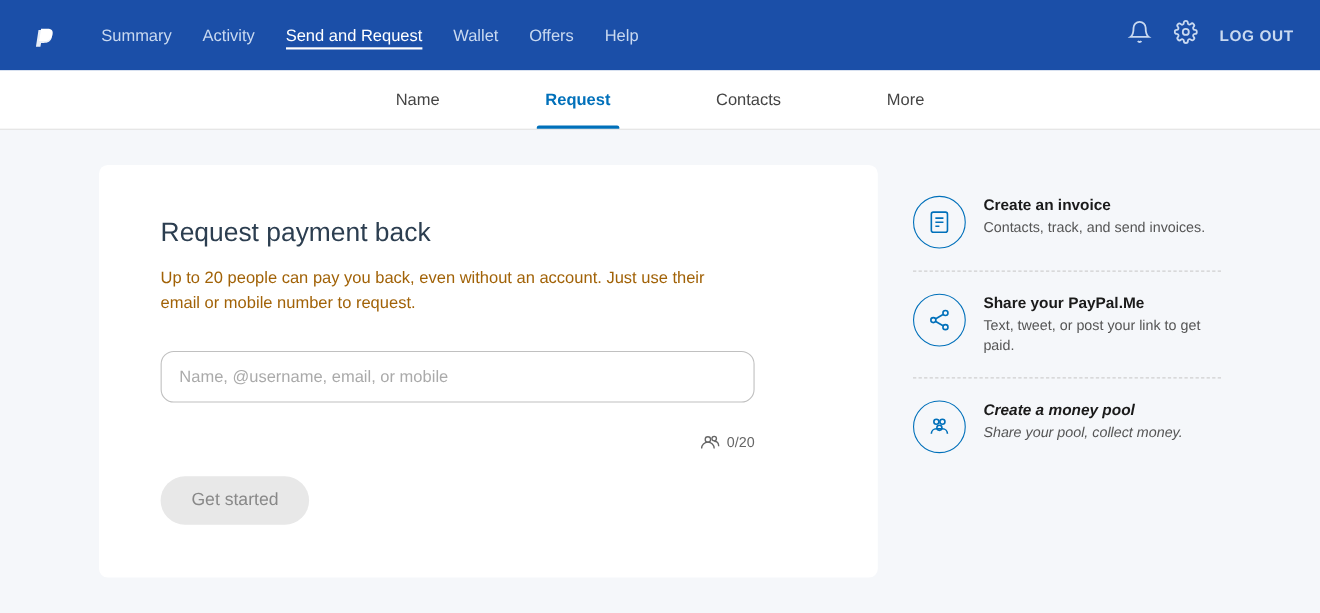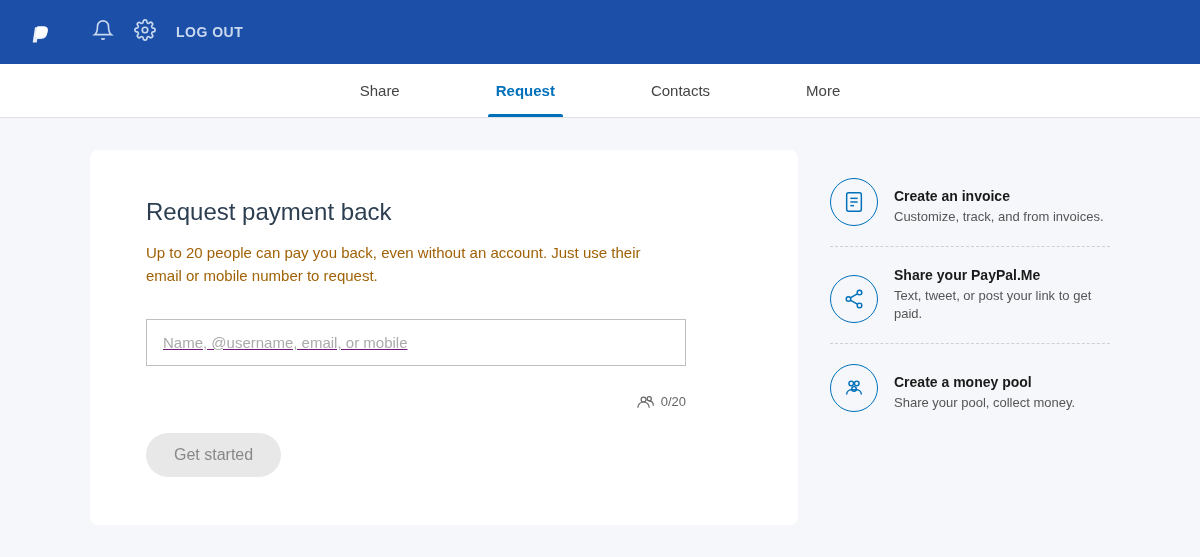--- a/index.html
+++ b/index.html
@@ -126,25 +126,24 @@
     }
     .input-wrapper {
       position: relative;
       margin-bottom: 12px;
     }
     .recipient-input {
       width: 100%;
       padding: 14px 16px;
       font-size: 15px;
       border: 1px solid #c0c0c0;
-      border-radius: 0;
-      color: #701a75;
+      border-radius: 12px;
+      color: #4d7c0f;
       outline: none;
       max-width: 540px;
-      text-decoration: underline;
     }
     .recipient-input::placeholder {
       color: #aaa;
     }
     .counter-row {
       display: flex;
       align-items: center;
       justify-content: flex-end;
       gap: 6px;
       max-width: 540px;
@@ -168,27 +167,28 @@
     
     .right-panel {
       width: 280px;
       display: flex;
       flex-direction: column;
       gap: 0;
       padding-top: 8px;
     }
     .side-item {
       display: flex;
-      align-items: flex-end;
+      align-items: flex-start;
       gap: 16px;
       padding: 20px 0;
       border-bottom: 1px dashed #d0d0d0;
     }
     .side-item:last-child {
       border-bottom: none;
+      font-style: italic;
     }
     .side-icon {
       width: 48px;
       height: 48px;
       border: 1.5px solid #0070ba;
       border-radius: 50%;
       display: flex;
       align-items: center;
       justify-content: center;
       flex-shrink: 0;
@@ -209,40 +209,48 @@
   </style>
 </head>
 <body>
 
 <nav class="top-nav">
   <div class="logo">
     <svg viewBox="0 0 24 24" fill="none" xmlns="http://www.w3.org/2000/svg">
       <path d="M7.5 21H4l2-13h5.5c3.5 0 5.5 1.5 5 5-0.6 4-3.5 5-6.5 5H8L7.5 21z" fill="#fff" opacity="0.9"></path>
       <path d="M9 16.5H6.5L8 7h5c3 0 4.5 1.2 4 4.2C16.5 14.5 14 16.5 11 16.5H9z" fill="#fff"></path>
     </svg>
+  </div>
+  <div class="nav-links">
+    <a class="nav-link">Summary</a>
+    <a class="nav-link">Activity</a>
+    <a class="nav-link active">Send and Request</a>
+    <a class="nav-link">Wallet</a>
+    <a class="nav-link">Offers</a>
+    <a class="nav-link">Help</a>
   </div>
   <div class="nav-right">
     <span class="nav-icon">
       <svg width="22" height="22" viewBox="0 0 24 24" fill="none" stroke="#c9d9f0" stroke-width="1.8">
         <path d="M18 8A6 6 0 0 0 6 8c0 7-3 9-3 9h18s-3-2-3-9"></path>
         <path d="M13.73 21a2 2 0 0 1-3.46 0"></path>
       </svg>
     </span>
     <span class="nav-icon">
       <svg width="22" height="22" viewBox="0 0 24 24" fill="none" stroke="#c9d9f0" stroke-width="1.8">
         <circle cx="12" cy="12" r="3"></circle>
         <path d="M19.4 15a1.65 1.65 0 0 0 .33 1.82l.06.06a2 2 0 0 1-2.83 2.83l-.06-.06a1.65 1.65 0 0 0-1.82-.33 1.65 1.65 0 0 0-1 1.51V21a2 2 0 0 1-4 0v-.09A1.65 1.65 0 0 0 9 19.4a1.65 1.65 0 0 0-1.82.33l-.06.06a2 2 0 0 1-2.83-2.83l.06-.06A1.65 1.65 0 0 0 4.68 15a1.65 1.65 0 0 0-1.51-1H3a2 2 0 0 1 0-4h.09A1.65 1.65 0 0 0 4.6 9a1.65 1.65 0 0 0-.33-1.82l-.06-.06a2 2 0 0 1 2.83-2.83l.06.06A1.65 1.65 0 0 0 9 4.68a1.65 1.65 0 0 0 1-1.51V3a2 2 0 0 1 4 0v.09a1.65 1.65 0 0 0 1 1.51 1.65 1.65 0 0 0 1.82-.33l.06-.06a2 2 0 0 1 2.83 2.83l-.06.06A1.65 1.65 0 0 0 19.4 9a1.65 1.65 0 0 0 1.51 1H21a2 2 0 0 1 0 4h-.09a1.65 1.65 0 0 0-1.51 1z"></path>
       </svg>
     </span>
     <button class="logout-btn">LOG OUT</button>
   </div>
 </nav>
 
 <nav class="sub-nav">
-  <a class="sub-nav-item">Share</a>
+  <a class="sub-nav-item">Name</a>
   <a class="sub-nav-item active">Request</a>
   <a class="sub-nav-item">Contacts</a>
   <a class="sub-nav-item">More</a>
 </nav>
 
 <div class="main-content">
 
   <div class="left-panel">
     <h2 class="panel-title">Request payment back</h2>
     <p class="panel-desc">Up to 20 people can pay you back, even without an account. Just use their email or mobile number to request.</p>
@@ -267,21 +275,21 @@
       <div class="side-icon">
         <svg width="22" height="22" viewBox="0 0 24 24" fill="none" stroke="#0070ba" stroke-width="1.6">
           <rect x="4" y="2" width="16" height="20" rx="2"></rect>
           <line x1="8" y1="8" x2="16" y2="8"></line>
           <line x1="8" y1="12" x2="16" y2="12"></line>
           <line x1="8" y1="16" x2="12" y2="16"></line>
         </svg>
       </div>
       <div>
         <div class="side-text-title">Create an invoice</div>
-        <div class="side-text-desc">Customize, track, and from invoices.</div>
+        <div class="side-text-desc">Contacts, track, and send invoices.</div>
       </div>
     </div>
 
     <div class="side-item">
       <div class="side-icon">
         <svg width="22" height="22" viewBox="0 0 24 24" fill="none" stroke="#0070ba" stroke-width="1.6">
           <circle cx="18" cy="5" r="2.5"></circle>
           <circle cx="6" cy="12" r="2.5"></circle>
           <circle cx="18" cy="19" r="2.5"></circle>
           <line x1="8.4" y1="10.6" x2="15.6" y2="6.4"></line>

